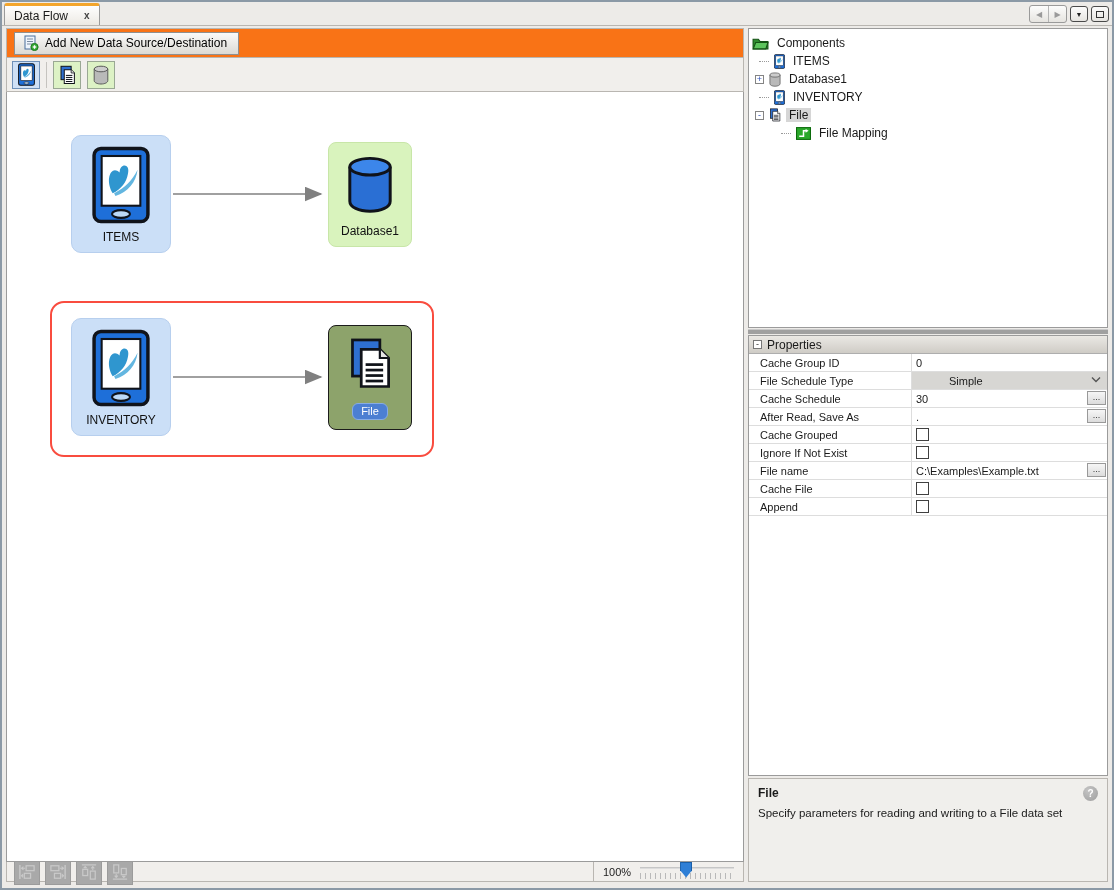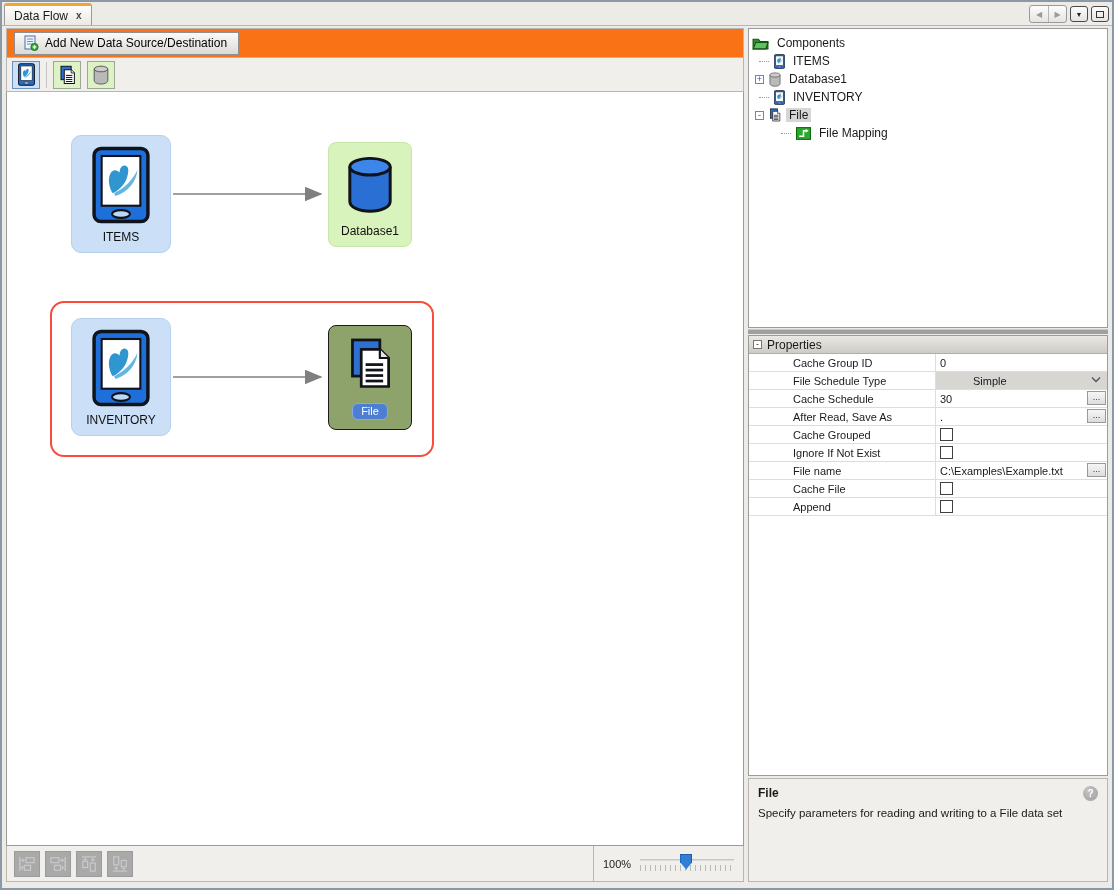--- a/index.html
+++ b/index.html
@@ -2,21 +2,21 @@
 <html><head>
 <meta charset="utf-8">
 <style>
   * { box-sizing: border-box; margin: 0; padding: 0; }
   html,body { width:1114px; height:890px; }
   body { font-family: "Liberation Sans", "DejaVu Sans", sans-serif; font-size:12px; color:#1a1a1a; background:#edebe8; }
   .window { width:1114px; height:890px; border:2px solid #8b99a6; background:#edebe8; display:flex; flex-direction:column; }
 
   
   .tabbar { height:24px; display:flex; align-items:flex-end; position:relative; border-bottom:1px solid #b9b6b1; }
-  .tab { margin-left:2px; height:22px; display:flex; align-items:center; gap:8px; padding:0 9px;
+  .tab { margin-left:2px; height:22px; display:flex; align-items:center; gap:16px; padding:0 9px;
          border:1px solid #9a9a9a; border-bottom:none; border-top:3px solid #f3a52c;
          border-radius:3px 3px 0 0; background:linear-gradient(#fefefe,#ece9e3); }
   .tab-label { font-size:12px; }
   .tab-close { font-size:10px; font-weight:bold; color:#444; cursor:pointer; }
   .win-controls { position:absolute; right:3px; top:3px; display:flex; gap:3px; align-items:center; }
   .navgroup { display:flex; border:1px solid #9a9a9a; border-radius:3px; overflow:hidden; background:linear-gradient(#fcfcfc,#e6e4e0); }
   .navbtn { width:18px; height:16px; display:flex; align-items:center; justify-content:center; color:#9a9a9a; font-size:8px; }
   .navbtn + .navbtn { border-left:1px solid #b5b5b5; }
   .sqbtn { width:18px; height:16px; border:1px solid #4a4a4a; border-radius:3px; background:linear-gradient(#fcfcfc,#e6e4e0);
            display:flex; align-items:center; justify-content:center; font-size:7px; color:#222; }
@@ -44,21 +44,21 @@
   .node { position:absolute; display:flex; flex-direction:column; align-items:center; cursor:move; }
   .node-blue { background:#cbdff7; border:1px solid #b7cfee; border-radius:10px; width:100px; height:118px; padding-top:10px; }
   .node-green { background:#d9f3bd; border:1px solid #c8e6a8; border-radius:8px; width:84px; height:105px; padding-top:13px; }
   .node-olive { background:#8da36b; border:1.5px solid #1c1c1c; border-radius:8px; width:84px; height:105px; padding-top:11px; }
   .node-label { margin-top:auto; margin-bottom:8px; font-size:12px; color:#111; }
   .file-badge { margin-top:auto; margin-bottom:9px; background:#4c7fd2; border:1px solid #86abe4; border-radius:6px;
                 color:#fff; font-size:11px; padding:1px 8px 2px; }
   .sel-rect { position:absolute; left:43px; top:209px; width:384px; height:156px; border:2px solid #f94c3f; border-radius:14px; pointer-events:none; }
 
   
-  .bottombar { height:36px; border:1px solid #b9b6b1; border-top:none; background:#f1efec; display:flex; align-items:stretch; }
+  .bottombar { height:20px; border:1px solid #b9b6b1; border-top:none; background:#f1efec; display:flex; align-items:stretch; }
   .align-group { flex:1; display:flex; align-items:center; gap:5px; padding-left:7px; }
   .align-btn { width:26px; height:26px; background:#a9a9a9; border:1px solid #9b9b9b; color:#c9c9c9;
                display:flex; align-items:center; justify-content:center; }
   .zoom-box { width:150px; border-left:1px solid #b9b6b1; display:flex; align-items:center; gap:9px; padding:0 9px; }
   .zoom-label { font-size:11px; color:#222; }
   .slider { position:relative; flex:1; height:24px; cursor:pointer; }
   .slider-track { position:absolute; left:0; right:0; top:7px; height:2px; background:#dcdcdc; border-top:1px solid #c6c6c6; }
   .slider-ticks { position:absolute; left:0; right:0; top:13px; height:6px;
                   background:repeating-linear-gradient(90deg,#b9b9b9 0 1px,transparent 1px 5px); }
   .slider-thumb { position:absolute; left:40px; top:2px; width:12px; height:16px; background:#2f7fd6; border:1px solid #1a5fa8;
@@ -75,21 +75,21 @@
   .tree-label { padding:0 3px; }
   .tree-label.selected { background:#d6d6d6; }
 
   .vsplitter { height:5px; background:#a0a0a0; border-top:1px solid #c9c9c9; margin:1px 0; cursor:row-resize; }
 
   .props-panel { flex:1; display:flex; flex-direction:column; border:1px solid #9b9b9b; background:#fff; min-height:0; }
   .props-header { height:18px; background:linear-gradient(#eae8e4,#cfccc6); border-bottom:1px solid #aeaeae;
                   display:flex; align-items:center; gap:5px; padding:0 4px; font-size:12px; }
   .collapse-box { width:9px; height:9px; border:1px solid #777; background:#fff; font-size:9px; line-height:7px; text-align:center; color:#333; cursor:pointer; }
   .prow { height:18px; display:flex; border-bottom:1px solid #dddddd; font-size:11px; align-items:stretch; }
-  .pcell-label { width:163px; border-right:1px solid #dddddd; padding:2px 20px; display:flex; align-items:center;margin-left:24px; }
+  .pcell-label { width:163px; border-right:1px solid #dddddd; padding:2px 11px; display:flex; align-items:center; }
   .pcell-value { flex:1; padding:1px 4px; position:relative; display:flex; align-items:center; cursor:text; }
   .pcell-dropdown { background:#d7d6d3; cursor:pointer;padding-left:37px; }
   .chev { position:absolute; right:6px; top:4px; }
   .ellipsis-btn { position:absolute; right:1px; top:1px; width:19px; height:14px; border:1px solid #999;
                   background:linear-gradient(#f6f6f6,#dcdcdc); font-size:9px; line-height:10px; text-align:center; color:#333; cursor:pointer; }
   .pcheck { width:13px; height:13px; border:1px solid #404040; background:#fff; cursor:pointer; }
   .props-filler { flex:1; background:#fff; }
 
   .desc-panel { height:104px; margin-top:2px; border:1px solid #b9b6b1; background:#f0efec; padding:7px 9px; position:relative; }
   .desc-title { font-weight:bold; font-size:12px; }

